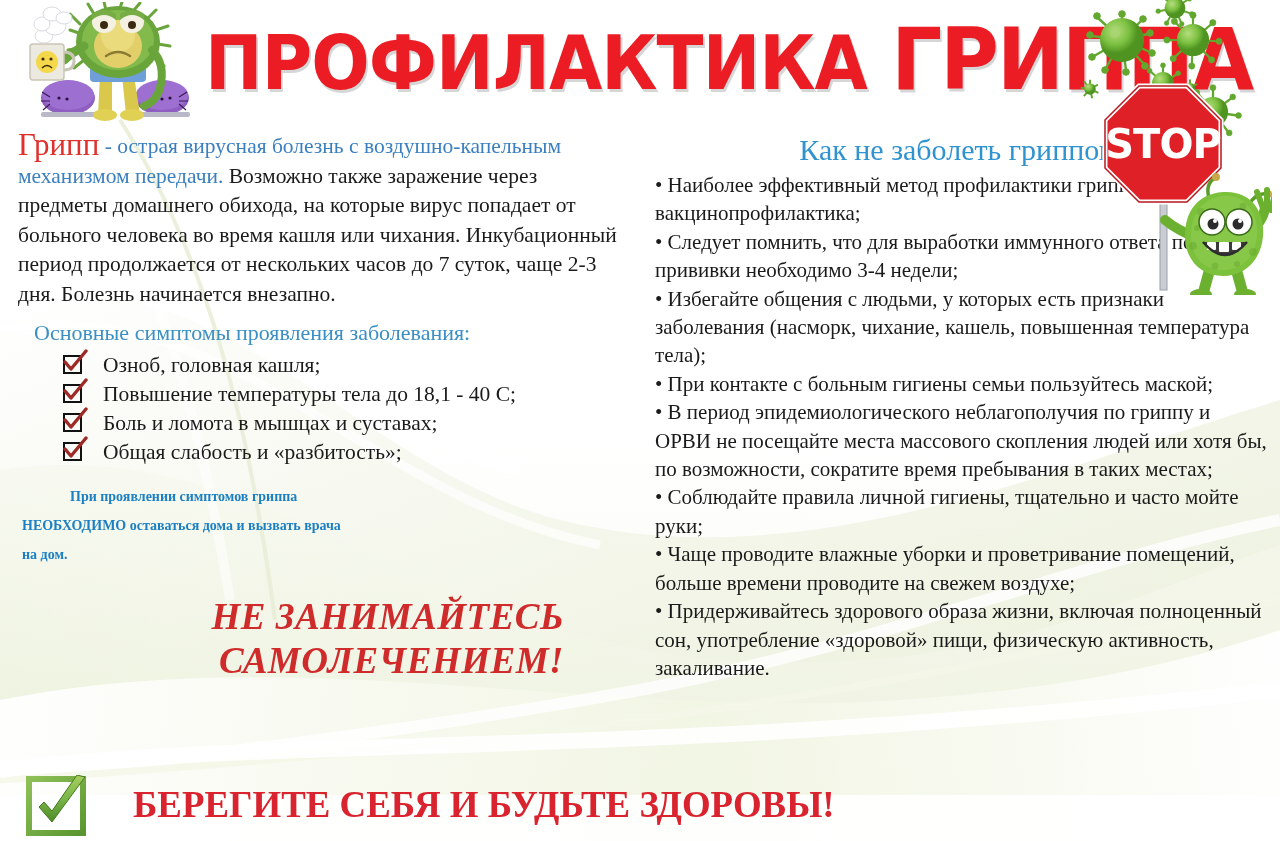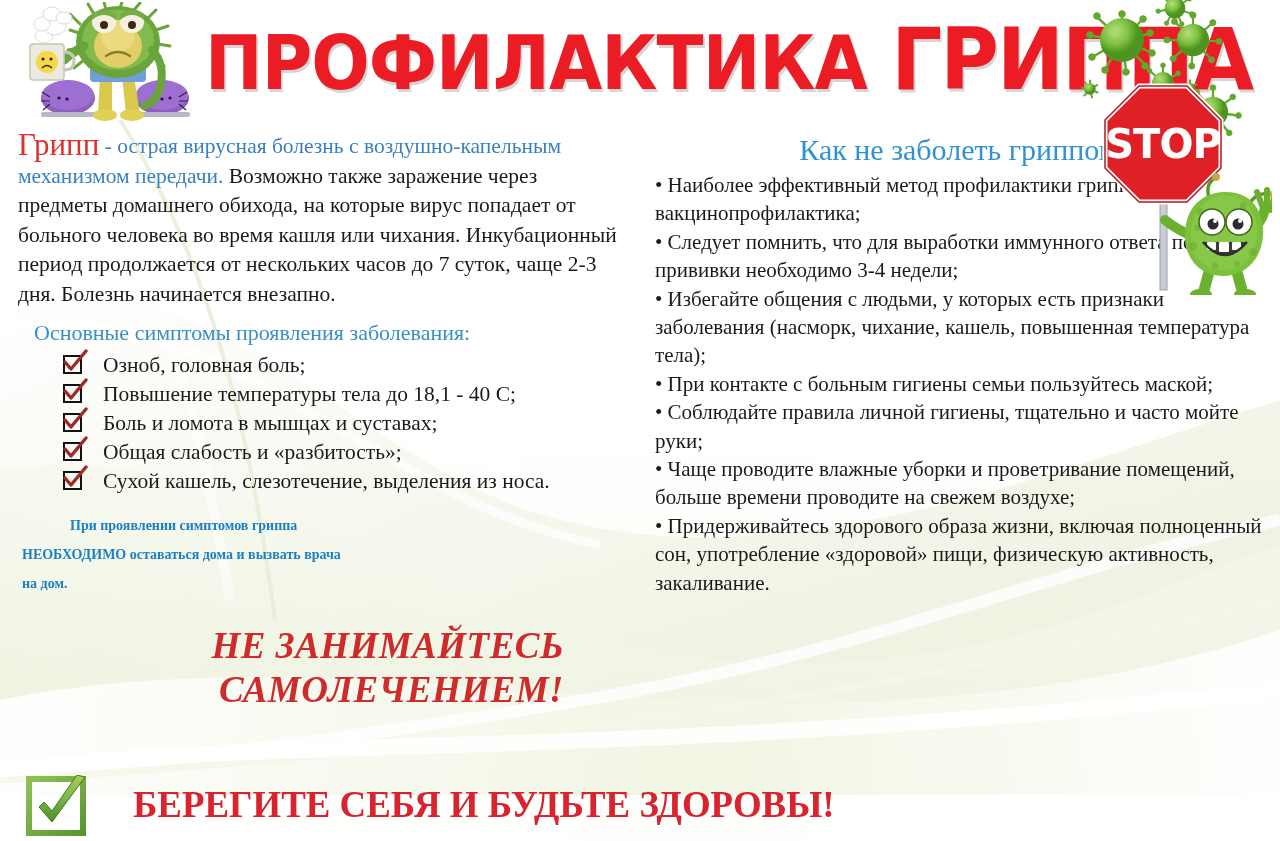--- a/index.html
+++ b/index.html
@@ -358,21 +358,21 @@
     <p class="intro"><span class="gripp">Грипп</span><span class="blue"> - острая вирусная болезнь с воздушно-капельным механизмом передачи.</span><span> Возможно также заражение через предметы домашнего обихода, на которые вирус попадает от больного человека во время кашля или чихания. Инкубационный период продолжается от нескольких часов до 7 суток, чаще 2-3 дня. Болезнь начинается внезапно.</span></p>
 
     <div class="sym-head">Основные симптомы проявления заболевания:</div>
 
     <ul class="symptoms">
       <li>
         <span class="cbox"></span>
         <svg class="cmark" viewBox="0 0 28 28">
             <path d="M4,13 L10,20 L25,2" stroke="#9d2a26" stroke-width="3.4" fill="none" stroke-linecap="round" stroke-linejoin="round"></path>
           </svg>
-        <span>Озноб, головная боль;</span>
+        <span>Озноб, головная кашля;</span>
       </li>
       <li>
         <span class="cbox"></span>
         <svg class="cmark" viewBox="0 0 28 28">
             <path d="M4,13 L10,20 L25,2" stroke="#9d2a26" stroke-width="3.4" fill="none" stroke-linecap="round" stroke-linejoin="round"></path>
           </svg>
         <span>Повышение температуры тела до 18,1 - 40 С;</span>
       </li>
       <li>
         <span class="cbox"></span>
@@ -381,27 +381,20 @@
           </svg>
         <span>Боль и ломота в мышцах и суставах;</span>
       </li>
       <li>
         <span class="cbox"></span>
         <svg class="cmark" viewBox="0 0 28 28">
             <path d="M4,13 L10,20 L25,2" stroke="#9d2a26" stroke-width="3.4" fill="none" stroke-linecap="round" stroke-linejoin="round"></path>
           </svg>
         <span>Общая слабость и «разбитость»;</span>
       </li>
-      <li>
-        <span class="cbox"></span>
-        <svg class="cmark" viewBox="0 0 28 28">
-            <path d="M4,13 L10,20 L25,2" stroke="#9d2a26" stroke-width="3.4" fill="none" stroke-linecap="round" stroke-linejoin="round"></path>
-          </svg>
-        <span>Сухой кашель, слезотечение, выделения из носа.</span>
-      </li>
     </ul>
 
     <div class="warn">
       <span class="ind"></span><span>При проявлении симптомов гриппа</span><br>
       <span>НЕОБХОДИМО оставаться дома и вызвать врача</span><br>
       <span>на дом.</span>
     </div>
 
     <div class="selfmed">
       <span>НЕ ЗАНИМАЙТЕСЬ</span><br>
@@ -409,20 +402,21 @@
     </div>
   </div>
 
   <div class="col-right">
     <div class="rt-head">Как не заболеть гриппом</div>
     <ul class="tips">
       <li>• Наиболее эффективный метод профилактики гриппа - вакцинопрофилактика;</li>
       <li>• Следует помнить, что для выработки иммунного ответа после прививки необходимо 3-4 недели;</li>
       <li>• Избегайте общения с людьми, у которых  есть признаки заболевания (насморк, чихание, кашель, повышенная температура тела);</li>
       <li>• При контакте с больным гигиены семьи пользуйтесь маской;</li>
+      <li>• В период эпидемиологического неблагополучия по гриппу и ОРВИ не посещайте места массового скопления людей или хотя бы, по возможности, сократите время пребывания в таких местах;</li>
       <li>• Соблюдайте правила личной гигиены, тщательно и часто мойте руки;</li>
       <li>• Чаще проводите влажные уборки и проветривание помещений, больше времени проводите на свежем воздухе;</li>
       <li>• Придерживайтесь здорового образа жизни, включая полноценный сон, употребление «здоровой» пищи, физическую активность, закаливание.</li>
     </ul>
   </div>
 
   <svg class="stopsign" viewBox="0 0 175 215">
 
     <rect x="63" y="85" width="7" height="125" fill="#c9ccd2" stroke="#9aa0a8" stroke-width="1"></rect>
 

